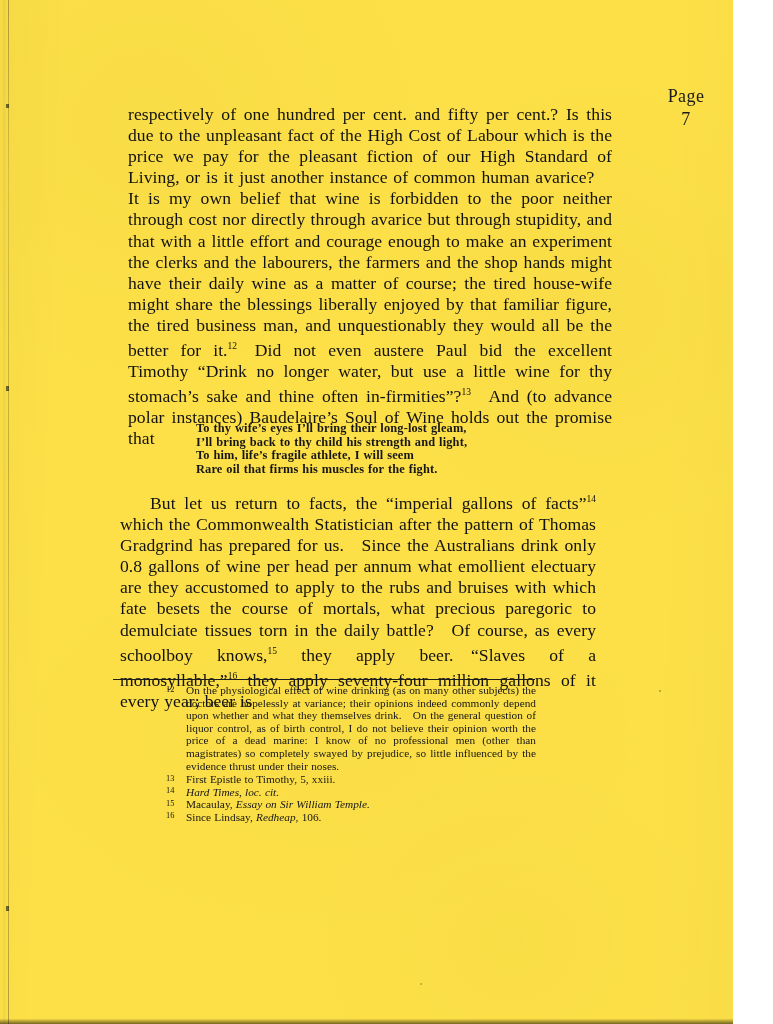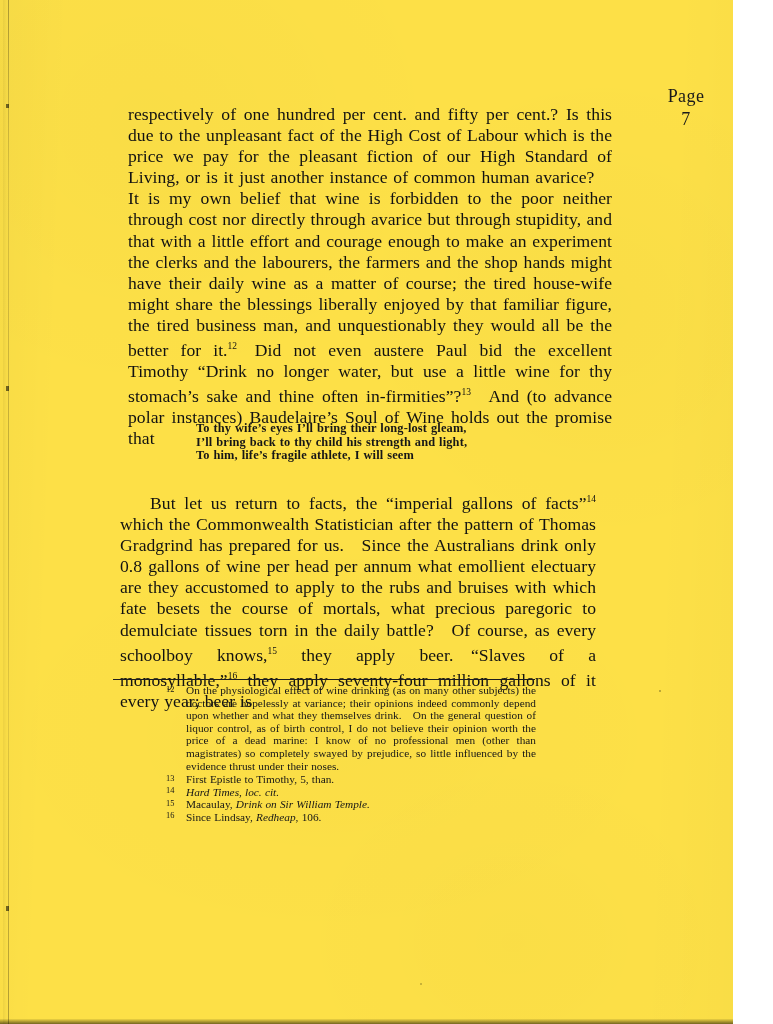--- a/index.html
+++ b/index.html
@@ -175,44 +175,45 @@
   </div>
 
   <div class="column">
     <p class="body"><span>respectively of one hundred per cent. and fifty per cent.? Is this due to the unpleasant fact of the High Cost of Labour which is the price we pay for the pleasant fiction of our High Standard of Living, or is it just another instance of common human avarice? It is my own belief that wine is forbidden to the poor neither through cost nor directly through avarice but through stupidity, and that with a little effort and courage enough to make an experiment the clerks and the labourers, the farmers and the shop hands might have their daily wine as a matter of course; the tired house-wife might share the blessings liberally enjoyed by that familiar figure, the tired business man, and unquestionably they would all be the better for it.</span><sup>12</sup><span> Did not even austere Paul bid the excellent Timothy “Drink no longer water, but use a little wine for thy stomach’s sake and thine often in-firmities”?</span><sup>13</sup><span> And (to advance polar instances) Baudelaire’s Soul of Wine holds out the promise that</span></p>
   </div>
 
   <div class="verse">
     <div>To thy wife’s eyes I’ll bring their long-lost gleam,</div>
     <div>I’ll bring back to thy child his strength and light,</div>
     <div>To him, life’s fragile athlete, I will seem</div>
+    <div>Rare oil that firms his muscles for the fight.</div>
   </div>
 
   <div class="para2">
     <p class="body indent"><span>But let us return to facts, the “imperial gallons of facts”</span><sup>14</sup><span> which the Commonwealth Statistician after the pattern of Thomas Gradgrind has prepared for us. Since the Australians drink only 0.8 gallons of wine per head per annum what emollient electuary are they accustomed to apply to the rubs and bruises with which fate besets the course of mortals, what precious paregoric to demulciate tissues torn in the daily battle? Of course, as every schoolboy knows,</span><sup>15</sup><span> they apply beer. “Slaves of a monosyllable,”</span><sup>16</sup><span> they apply seventy-four million gallons of it every year; beer is</span></p>
   </div>
 
   <div class="footnote-rule"></div>
 
   <div class="footnotes">
 
     <div class="fn fn-12">
       <span class="fn-num">12</span><span>On the physiological effect of wine drinking (as on many other subjects) the doctors are hopelessly at variance; their opinions indeed commonly depend upon whether and what they themselves drink. On the general question of liquor control, as of birth control, I do not believe their opinion worth the price of a dead marine: I know of no professional men (other than magistrates) so completely swayed by prejudice, so little influenced by the evidence thrust under their noses.</span>
     </div>
 
     <div class="fn single">
-      <span class="fn-num">13</span><span>First Epistle to Timothy, 5, than.</span>
+      <span class="fn-num">13</span><span>First Epistle to Timothy, 5, xxiii.</span>
     </div>
 
     <div class="fn single">
       <span class="fn-num">14</span><i>Hard Times, loc. cit.</i>
     </div>
 
     <div class="fn single">
-      <span class="fn-num">15</span><span>Macaulay, </span><i>Drink on Sir William Temple.</i>
+      <span class="fn-num">15</span><span>Macaulay, </span><i>Essay on Sir William Temple.</i>
     </div>
 
     <div class="fn single">
       <span class="fn-num">16</span><span>Since Lindsay, </span><i>Redheap</i><span>, 106.</span>
     </div>
 
   </div>
 
 </div>
 

